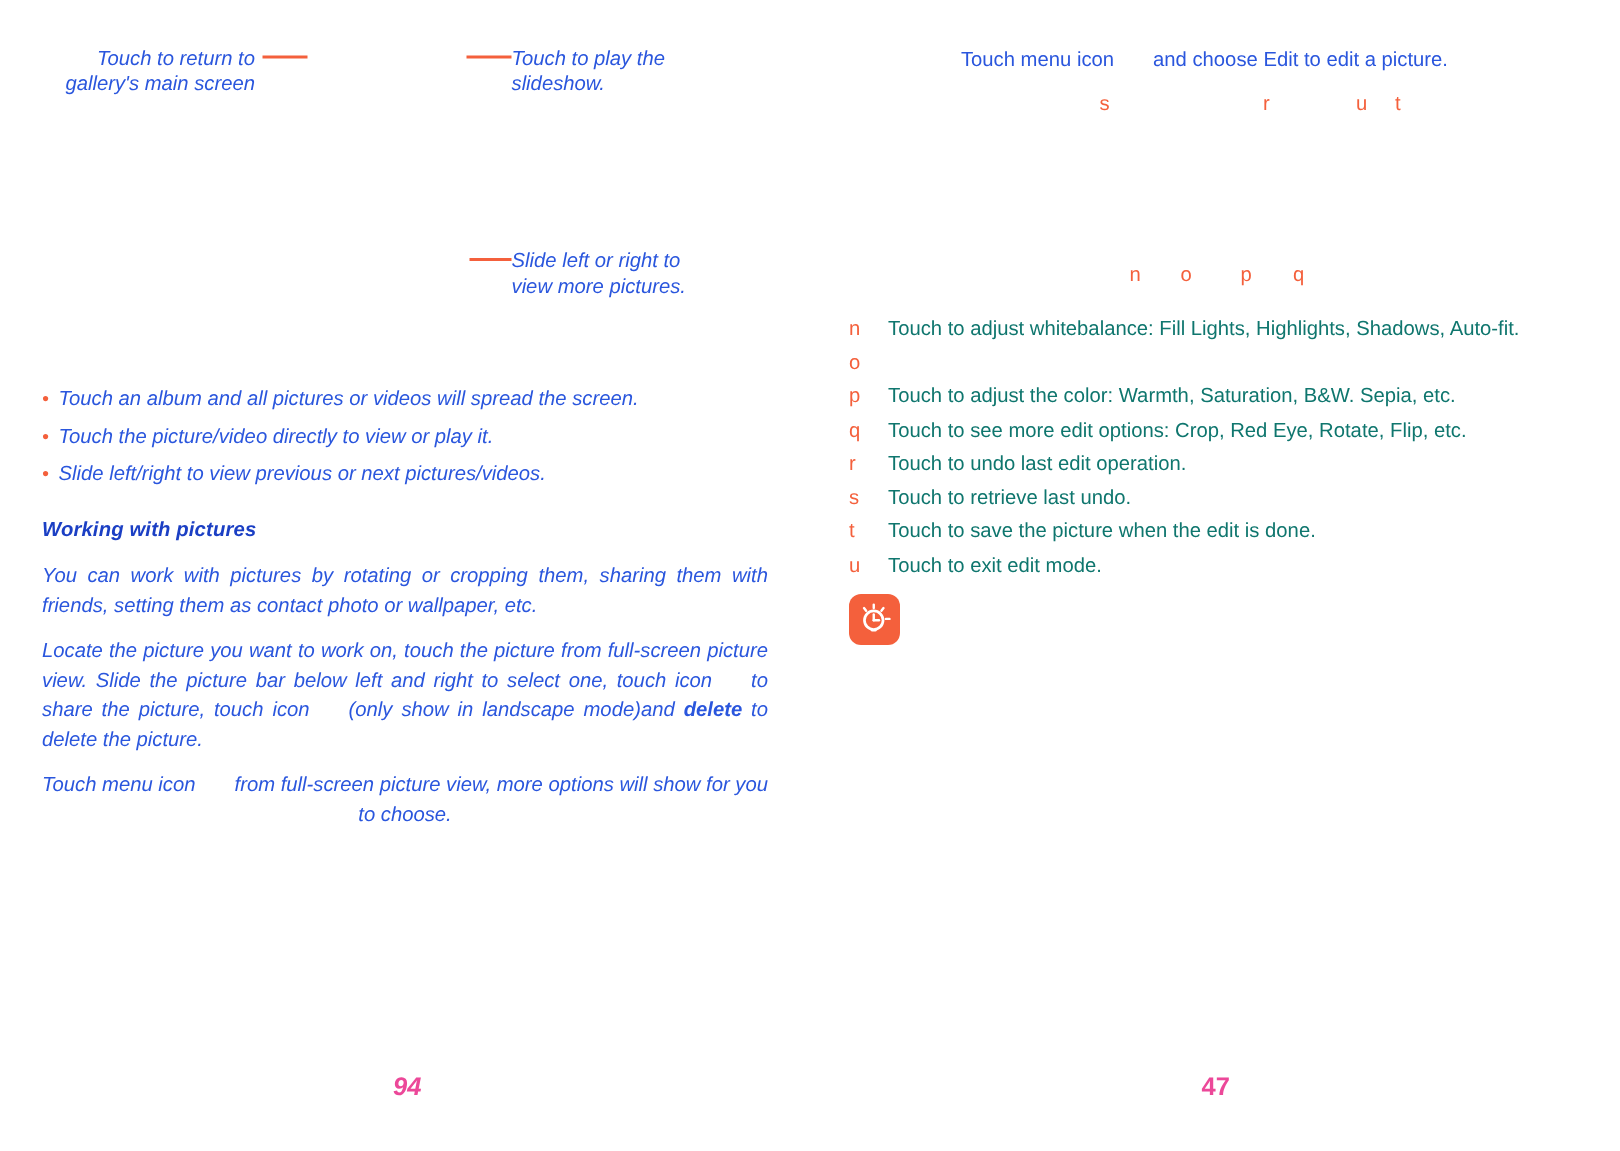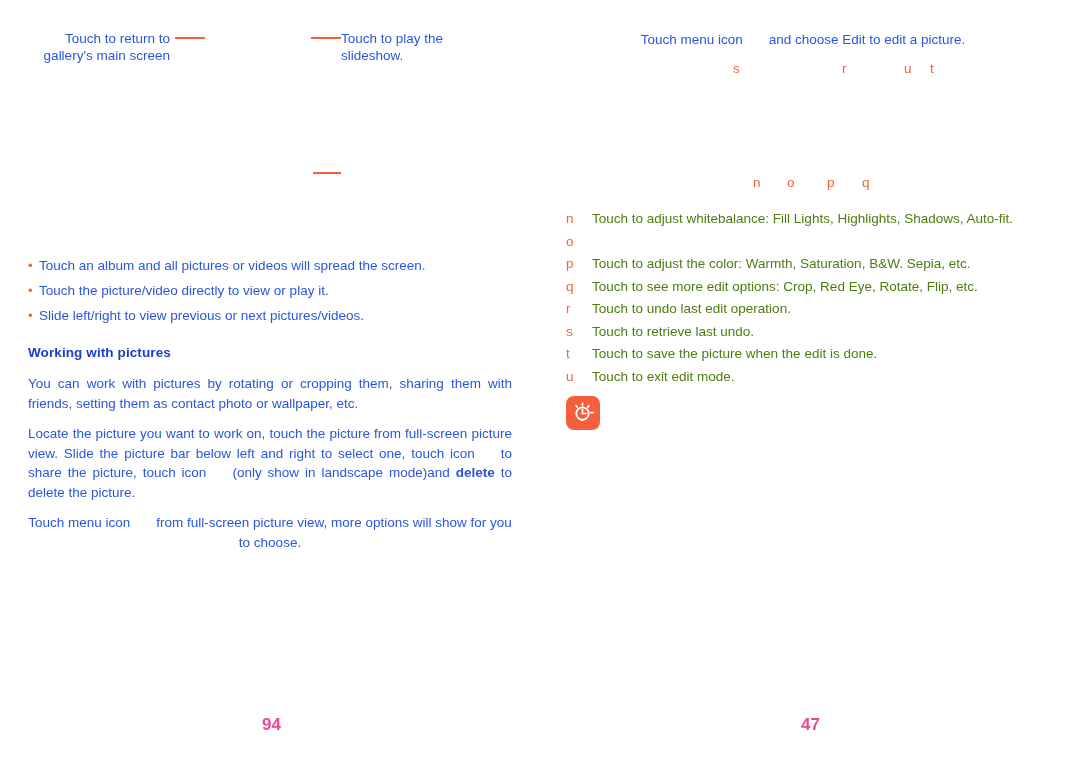--- a/index.html
+++ b/index.html
@@ -13,20 +13,21 @@
     position: relative;
     font-family: "Liberation Sans", sans-serif;
     -webkit-font-smoothing: antialiased;
     overflow: hidden;
   }
   .page {
     position: absolute;
     top: 0;
     height: 767px;
     width: 540px;
+    font-style: italic;
   }
   #page-left  { left: 0; }
   #page-right { left: 540px; }
 
   
   .callout {
     position: absolute;
     font-size: 13.5px;
     line-height: 17px;
     color: #2a56dd;
@@ -105,21 +106,21 @@
     display: flex;
     align-items: baseline;
     font-size: 13.5px;
     line-height: 22.5px;
   }
   .anno-key {
     color: #f4603c;
     flex: 0 0 26px;
     width: 26px;
   }
-  .anno-text { color: #4d7c0f; }
+  .anno-text { color: #0f766e; }
 
   
   .tipbox {
     position: absolute;
     left: 566px;
     top: 396px;
     width: 505px;
     display: flex;
     align-items: flex-start;
   }
@@ -159,20 +160,22 @@
 
   <div class="callout right-align" style="left:20px; top:30px; width:150px;">Touch to return to
 gallery's main screen</div>
   <div class="leader" style="left:175px; top:37px; width:30px;"></div>
 
   <div class="leader" style="left:311px; top:37px; width:30px;"></div>
   <div class="callout" style="left:341px; top:30px; width:180px;">Touch to play the
 slideshow.</div>
 
   <div class="leader" style="left:313px; top:172px; width:28px;"></div>
+  <div class="callout" style="left:341px; top:165px; width:185px;">Slide left or right to
+view more pictures.</div>
 
   <div class="bullet-list" style="top:253px;">
     <div class="bullet-row">
       <span class="bullet-dot">•</span>
       <span>Touch an album and all pictures or videos will spread the screen.</span>
     </div>
     <div class="bullet-row">
       <span class="bullet-dot">•</span>
       <span>Touch the picture/video directly to view or play it.</span>
     </div>

